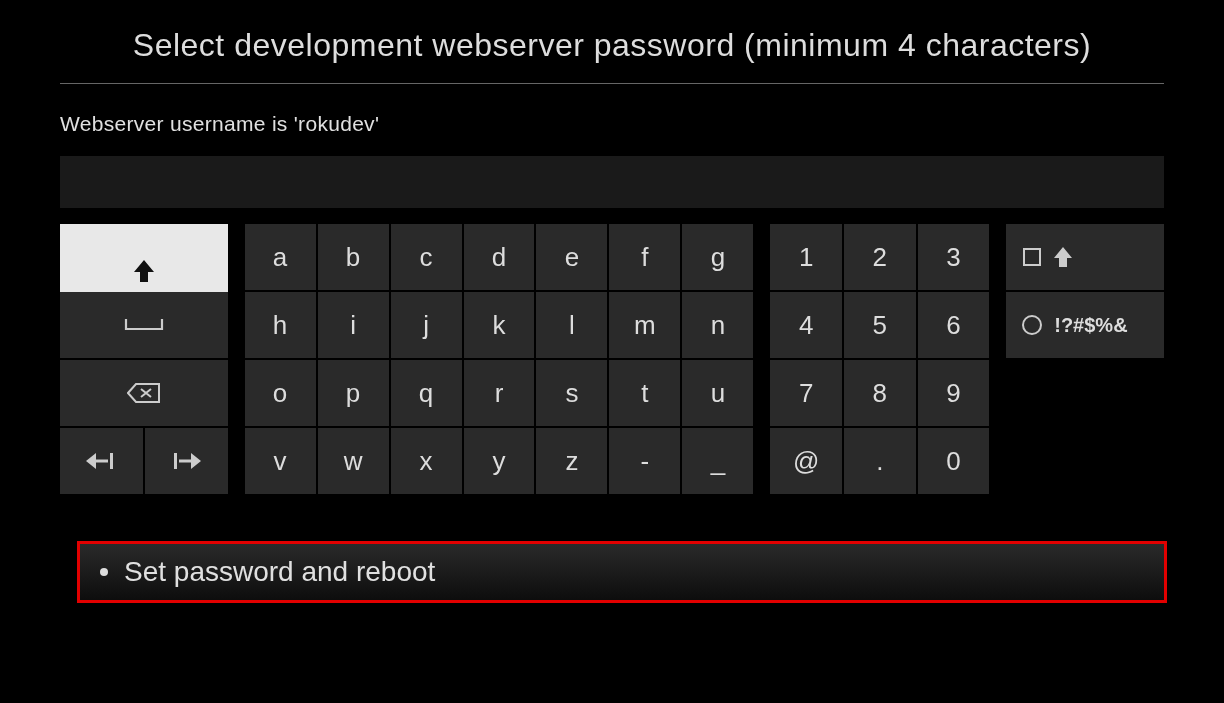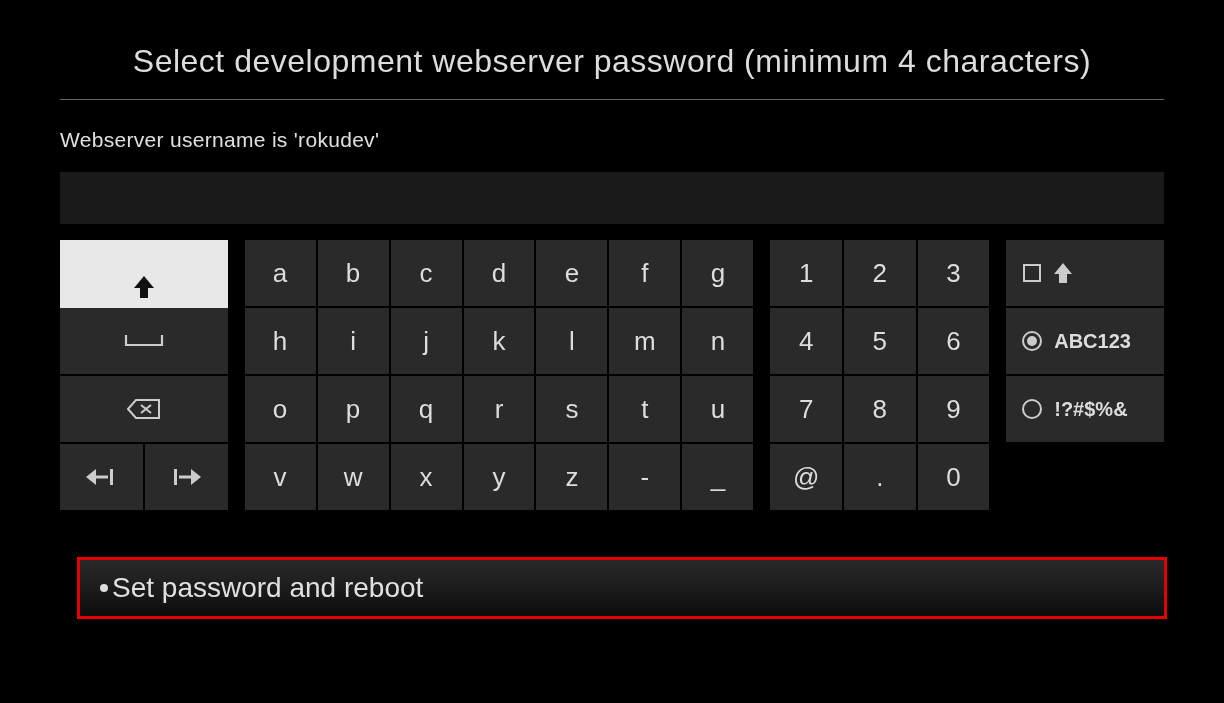--- a/index.html
+++ b/index.html
@@ -10,21 +10,21 @@
   body {
     background: #000;
     color: #e0e0e0;
     font-family: "Helvetica Neue", Arial, sans-serif;
     width: 1224px;
     height: 703px;
     overflow: hidden;
     position: relative;
   }
   .container {
-    padding: 41px 60px 0 60px;
+    padding: 25px 60px 0 60px;
   }
   .title {
     text-align: center;
     font-size: 32px;
     font-weight: 300;
     color: #ddd;
     line-height: 1.25;
     letter-spacing: 0.5px;
     margin-bottom: 18px;
   }
@@ -118,21 +118,21 @@
     justify-content: center;
   }
   
   .actions {
     margin-top: 50px;
     padding-left: 20px;
   }
   .action-item {
     display: flex;
     align-items: center;
-    gap: 4px;
+    gap: 16px;
     font-size: 28px;
     font-weight: 300;
     padding: 12px 10px 12px 20px;
     color: #e0e0e0;
     position: relative;
     margin-top: 42px;
   }
   .action-item .bullet {
     width: 8px;
     height: 8px;
@@ -285,26 +285,20 @@
             <span class="square-open"></span>
           </span>
         <span>
           <svg width="18" height="20" viewBox="0 0 18 20">
               <path fill="#ccc" d="M9 0 L18 11 L13 11 L13 20 L5 20 L5 11 L0 11 Z"></path>
             </svg>
         </span>
       </div>
       <div class="key mode">
         <span class="glyph">
-            <span class="radio-circle filled"></span>
-          </span>
-        <span>ABC123</span>
-      </div>
-      <div class="key mode">
-        <span class="glyph">
             <span class="radio-circle"></span>
           </span>
         <span>!?#$%&amp;</span>
       </div>
     </div>
 
   </div>
 
   <div class="actions">
     <div class="action-item highlighted">

